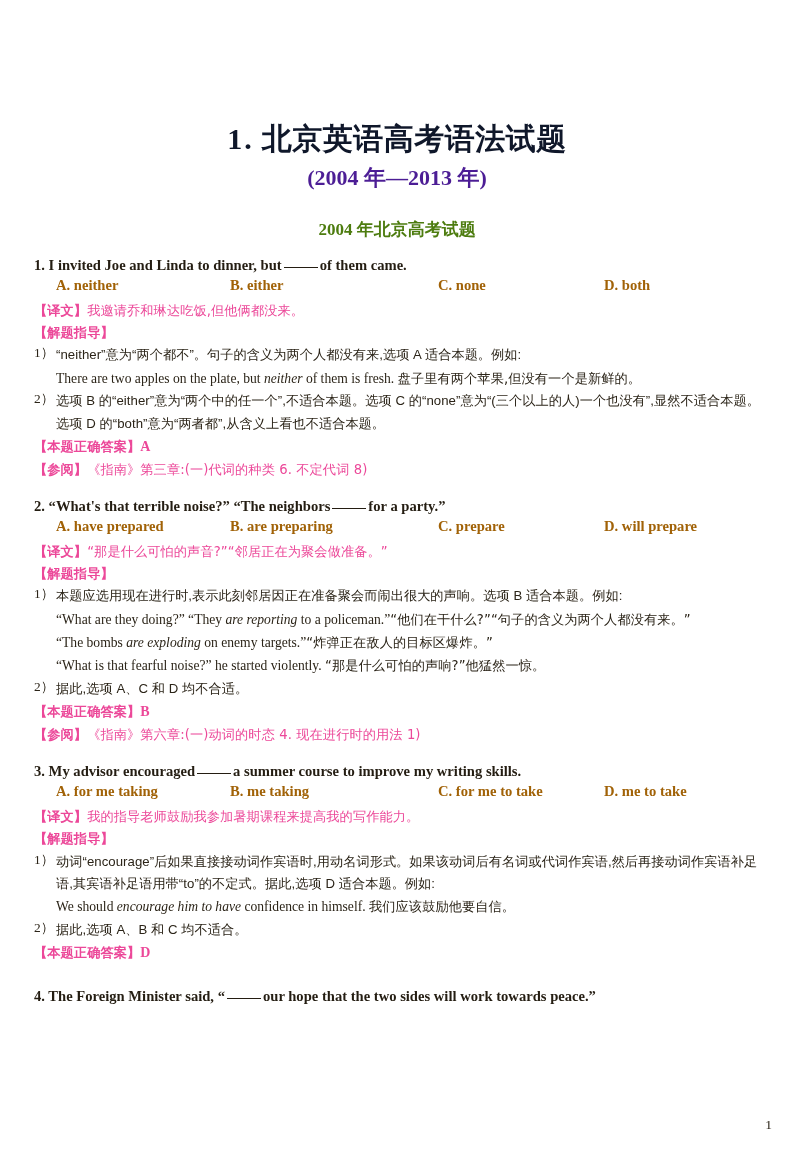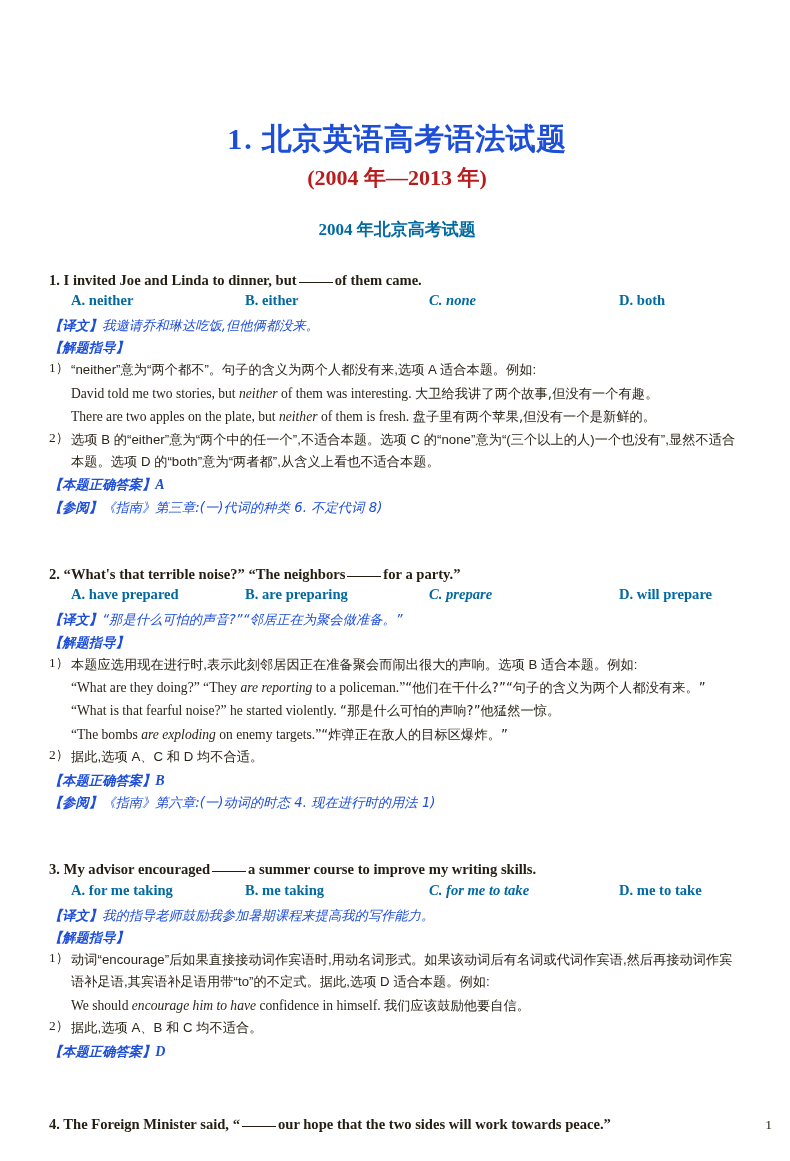--- a/index.html
+++ b/index.html
@@ -26,88 +26,87 @@
     top: 0;
     width: 726px;
   }
 
   
   .main-title {
     text-align: center;
     font-size: 30px;
     font-weight: bold;
     letter-spacing: 0.5px;
-    color: #1d4ed8;
+    color: #0f172a;
     margin: 0;
     padding-top: 122px;
     line-height: 1.15;
     font-family: "Liberation Serif", "DejaVu Serif", serif;
   }
   .main-title .num { letter-spacing: 2px; }
   .sub-title {
     text-align: center;
     font-size: 22px;
     font-weight: bold;
-    color: #b91c1c;
+    color: #4c1d95;
     margin: 0;
     padding-top: 8px;
     line-height: 1.2;
   }
   .year-title {
     text-align: center;
     font-size: 17px;
     font-weight: bold;
-    color: #0369a1;
+    color: #4d7c0f;
     margin: 0;
     padding-top: 27px;
     padding-bottom: 6px;
   }
 
   
-  .q-block { margin: 15px; }
+  .q-block { margin: 0; }
   .q-stem {
     font-size: 14.6px;
     font-weight: bold;
     line-height: 1.52;
     color: #241d12;
     padding-top: 7px;
     white-space: pre;
   }
   .q-stem .blank {
     display: inline-block;
     border-bottom: 1.6px solid #241d12;
     width: 34px;
     vertical-align: 2px;
     margin: 0 2px;
   }
   .options {
     position: relative;
     height: 23px;
     font-size: 14.6px;
     font-weight: bold;
-    color: #0369a1;
+    color: #a16207;
     margin-top: 1px;
   }
   .options .opt {
     position: absolute;
     top: 0;
     white-space: pre;
   }
   .opt-a { left: 22px; }
   .opt-b { left: 196px; }
-  .opt-c { left: 380px; font-style: italic; }
+  .opt-c { left: 404px; }
   .opt-d { left: 570px; }
 
   
   .line {
     font-size: 13.6px;
     line-height: 1.66;
-    color: #1d4ed8;
+    color: #ec4899;
     white-space: pre-wrap;
-    font-style: italic;
   }
   .line-cn {
     font-family: "DejaVu Sans", "Liberation Sans", sans-serif;
     font-size: 13.2px;
     line-height: 1.68;
     letter-spacing: 0.1px;
   }
   .tag {
     font-family: "DejaVu Sans", "Liberation Sans", sans-serif;
     font-weight: bold;
@@ -174,21 +173,20 @@
         <span class="opt opt-b">B. either</span>
         <span class="opt opt-c">C. none</span>
         <span class="opt opt-d">D. both</span>
       </div>
       <div class="line line-cn"><span class="tag">【译文】</span><span>我邀请乔和琳达吃饭,但他俩都没来。</span></div>
       <div class="line line-cn"><span class="tag">【解题指导】</span></div>
       <div class="exp-row">
         <span class="num-marker">1）</span>
         <span class="exp-body">“neither”意为“两个都不”。句子的含义为两个人都没有来,选项 A 适合本题。例如:</span>
       </div>
-      <div class="example"><span>David told me two stories, but </span><i>neither</i><span> of them was interesting. </span><span class="line-cn">大卫给我讲了两个故事,但没有一个有趣。</span></div>
       <div class="example"><span>There are two apples on the plate, but </span><i>neither</i><span> of them is fresh. </span><span class="line-cn">盘子里有两个苹果,但没有一个是新鲜的。</span></div>
       <div class="exp-row">
         <span class="num-marker">2）</span>
         <span class="exp-body">选项 B 的“either”意为“两个中的任一个”,不适合本题。选项 C 的“none”意为“(三个以上的人)一个也没有”,显然不适合本题。选项 D 的“both”意为“两者都”,从含义上看也不适合本题。</span>
       </div>
       <div class="line line-cn"><span class="tag">【本题正确答案】</span><span class="ans-letter">A</span></div>
       <div class="line line-cn"><span class="tag">【参阅】</span><span>《指南》第三章:(一)代词的种类 6. 不定代词 8)</span></div>
     </div>
 
     <div class="gap-sm"></div>
@@ -201,22 +199,22 @@
         <span class="opt opt-c">C. prepare</span>
         <span class="opt opt-d">D. will prepare</span>
       </div>
       <div class="line line-cn"><span class="tag">【译文】</span><span>“那是什么可怕的声音?”“邻居正在为聚会做准备。”</span></div>
       <div class="line line-cn"><span class="tag">【解题指导】</span></div>
       <div class="exp-row">
         <span class="num-marker">1）</span>
         <span class="exp-body">本题应选用现在进行时,表示此刻邻居因正在准备聚会而闹出很大的声响。选项 B 适合本题。例如:</span>
       </div>
       <div class="example"><span>“What are they doing?” “They </span><i>are reporting</i><span> to a policeman.”</span><span class="line-cn">“他们在干什么?”“句子的含义为两个人都没有来。”</span></div>
+      <div class="example"><span>“The bombs </span><i>are exploding</i><span> on enemy targets.”</span><span class="line-cn">“炸弹正在敌人的目标区爆炸。”</span></div>
       <div class="example"><span>“What is that fearful noise?” he started violently. </span><i></i><span></span><span class="line-cn">“那是什么可怕的声响?”他猛然一惊。</span></div>
-      <div class="example"><span>“The bombs </span><i>are exploding</i><span> on enemy targets.”</span><span class="line-cn">“炸弹正在敌人的目标区爆炸。”</span></div>
       <div class="exp-row">
         <span class="num-marker">2）</span>
         <span class="exp-body">据此,选项 A、C 和 D 均不合适。</span>
       </div>
       <div class="line line-cn"><span class="tag">【本题正确答案】</span><span class="ans-letter">B</span></div>
       <div class="line line-cn"><span class="tag">【参阅】</span><span>《指南》第六章:(一)动词的时态 4. 现在进行时的用法 1)</span></div>
     </div>
 
     <div class="gap-sm"></div>
 

